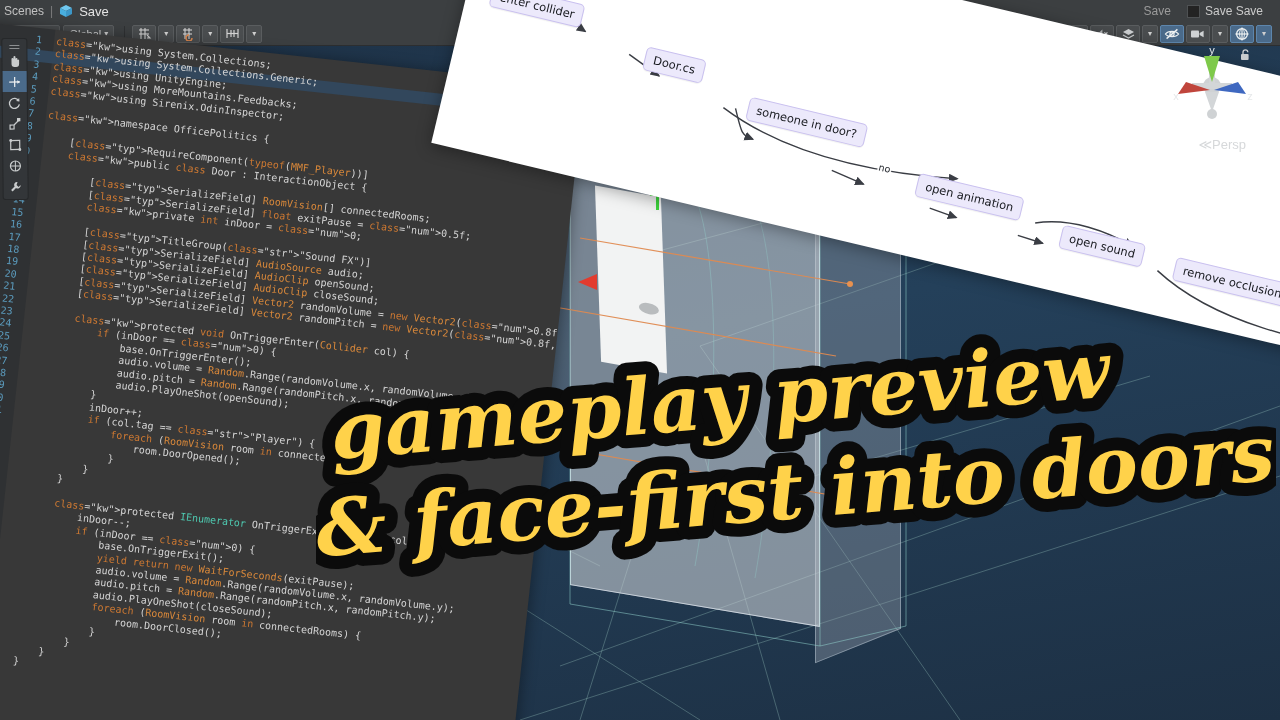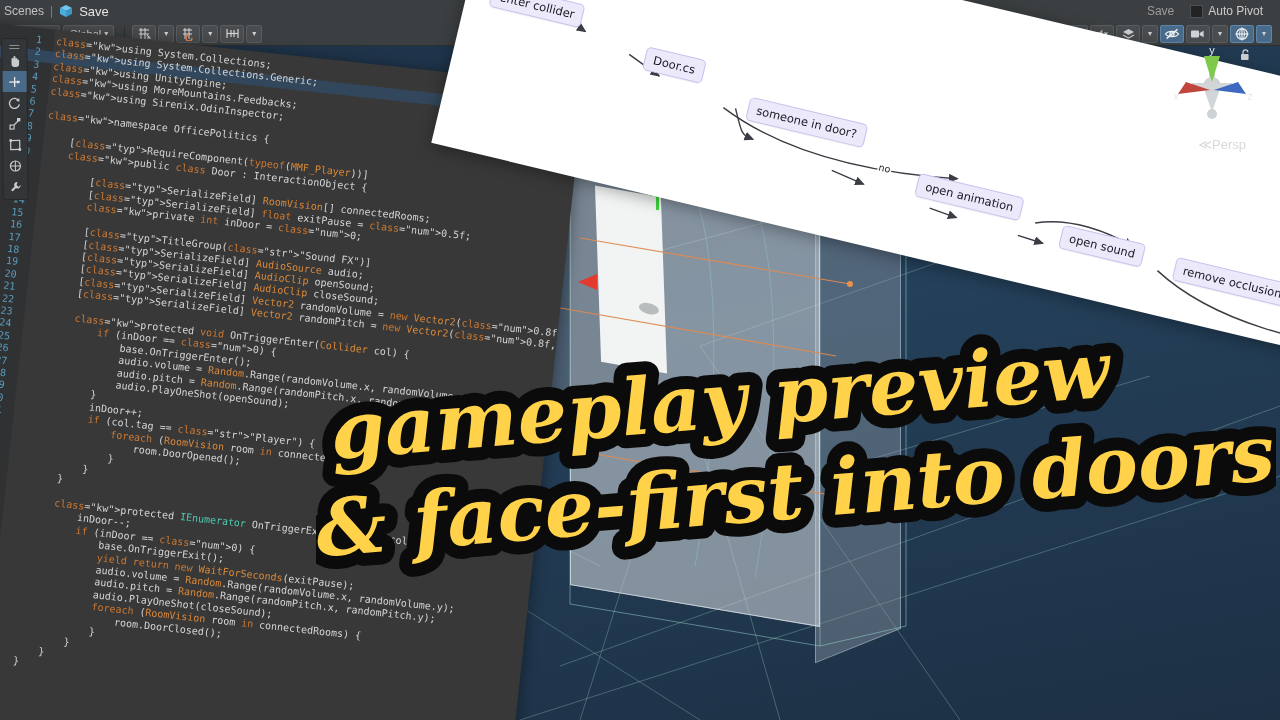--- a/index.html
+++ b/index.html
@@ -503,21 +503,21 @@
           <path d="M1 4 L7 7 L7 13 L1 10 Z" fill="#49aede"></path>
           <path d="M13 4 L7 7 L7 13 L13 10 Z" fill="#3c97c8"></path>
         </svg>
       </span>
       <span class="doc-name">Save</span>
     </div>
     <div class="topbar-right">
       <span class="save-btn">Save</span>
       <span class="autosave-wrap">
         <span class="autosave-box"></span>
-        <span class="autosave-label">Auto Pivot</span>
+        <span class="autosave-label">Save Save</span>
       </span>
     </div>
   </div>
 
   <div class="toolbar2">
     <div class="tb-group" style="padding-left:2px;">
       <div class="tb-btn">
         <svg width="12" height="12" viewBox="0 0 12 12">
           <circle cx="3.2" cy="8.8" r="2.2" fill="none" stroke="#e08a50" stroke-width="1.2"></circle>
           <path d="M2 10 L11 1" stroke="#d2d2d2" stroke-width="1.2"></path>

